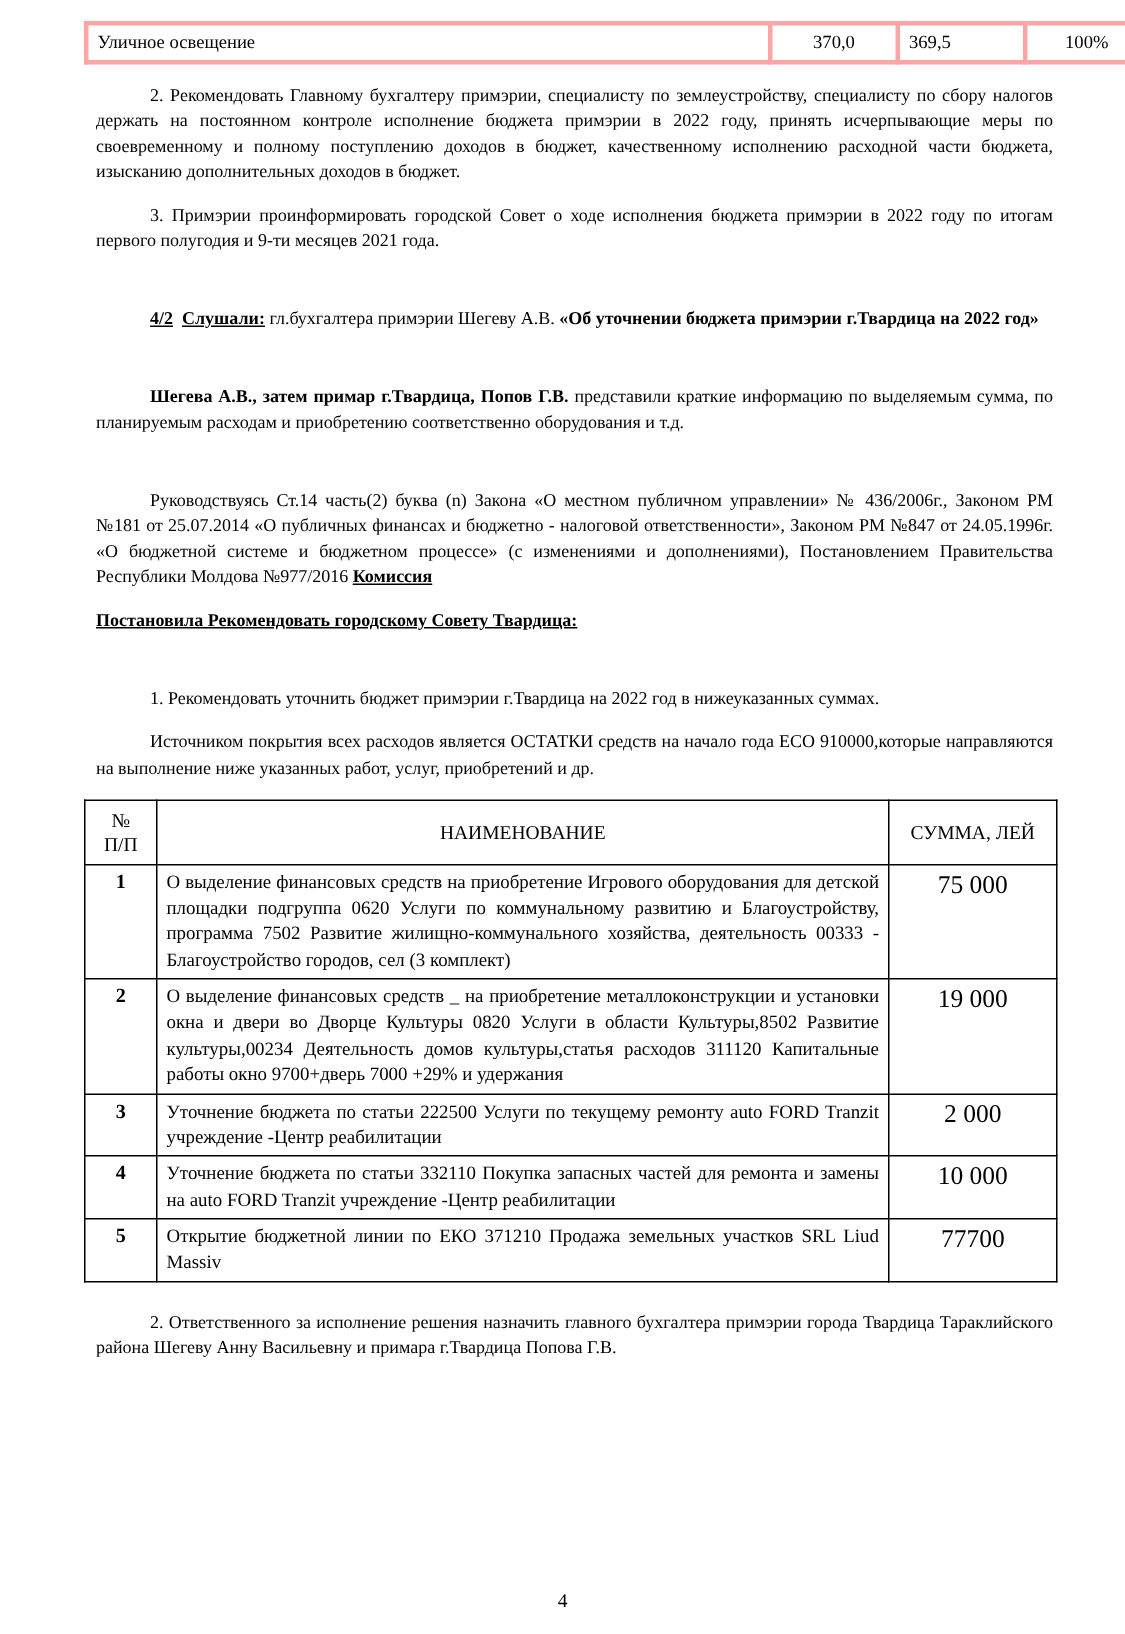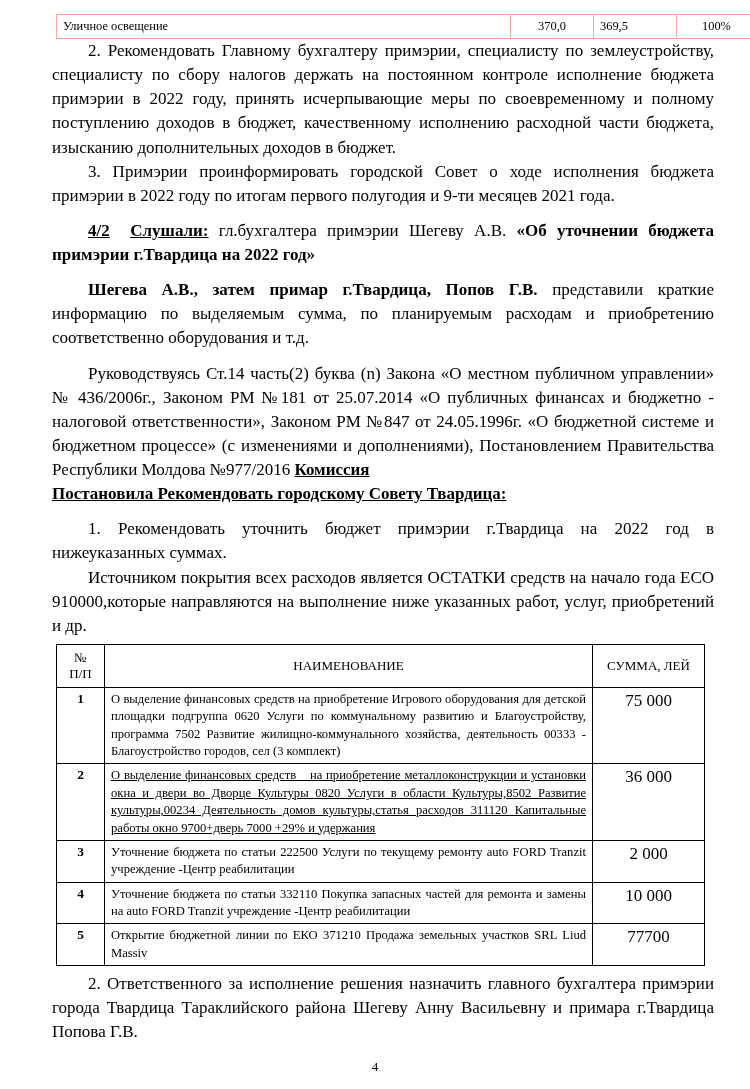--- a/index.html
+++ b/index.html
@@ -23,36 +23,36 @@
   }
   
   table.top-table {
     width: 648px;
     border-collapse: collapse;
     margin: 0 0 0 4px;
     font-size: 12.4px;
     table-layout: fixed;
   }
   table.top-table td {
-    border: 1px solid #fca5a5;
+    border: 3px solid #fca5a5;
     padding: 2px 6px;
     vertical-align: middle;
     height: 19px;
   }
   .tt-name  { width: 441px; text-align: left; }
   .tt-c1    { width: 70px;  text-align: center; }
   .tt-c2    { width: 70px;  text-align: left; }
   .tt-c3    { width: 67px;  text-align: center; }
 
   
   p.para {
-    margin: 0;
+    margin: 12px;
     text-align: justify;
     text-justify: inter-word;
-    font-size: 17px;
+    font-size: 12px;
     line-height: 1.42;
     text-indent: 36px;
   }
   p.para.noindent { text-indent: 0; }
   .gap-s { height: 6px; }
   .gap-m { height: 11px; }
   .b { font-weight: bold; }
   .bu { font-weight: bold; text-decoration: underline; }
 
   
@@ -93,21 +93,21 @@
     text-align: center;
     vertical-align: bottom;
     padding-bottom: 4px;
     font-size: 17px;
     white-space: nowrap;
   }
   td.sum.topal {
     vertical-align: top;
     padding-top: 3px;
   }
-  .u-line { text-decoration: underline; }
+  .u-line { }
 
   
   .pagenum {
     position: absolute;
     bottom: 14px;
     left: 0;
     width: 750px;
     text-align: center;
     font-size: 13px;
   }
@@ -165,21 +165,21 @@
       <th>СУММА, ЛЕЙ</th>
     </tr>
     <tr>
       <td class="np">1</td>
       <td class="nm">О выделение финансовых средств на приобретение Игрового оборудования для детской площадки подгруппа 0620 Услуги по коммунальному развитию и Благоустройству, программа 7502 Развитие жилищно-коммунального хозяйства, деятельность 00333 - Благоустройство городов, сел (3 комплект)</td>
       <td class="sum">75 000</td>
     </tr>
     <tr>
       <td class="np">2</td>
       <td class="nm u-line">О выделение финансовых средств  _ на приобретение металлоконструкции и установки окна и двери во Дворце Культуры  0820 Услуги в области Культуры,8502 Развитие культуры,00234 Деятельность домов культуры,статья расходов 311120 Капитальные работы окно 9700+дверь 7000 +29%  и удержания</td>
-      <td class="sum">36 000</td>
+      <td class="sum">19 000</td>
     </tr>
     <tr>
       <td class="np">3</td>
       <td class="nm">Уточнение бюджета по статьи    222500 Услуги по текущему ремонту auto FORD Tranzit   учреждение -Центр реабилитации</td>
       <td class="sum">2 000</td>
     </tr>
     <tr>
       <td class="np">4</td>
       <td class="nm">Уточнение бюджета по статьи  332110  Покупка запасных частей для ремонта и замены на  auto FORD Tranzit   учреждение -Центр реабилитации</td>
       <td class="sum">10 000</td>

